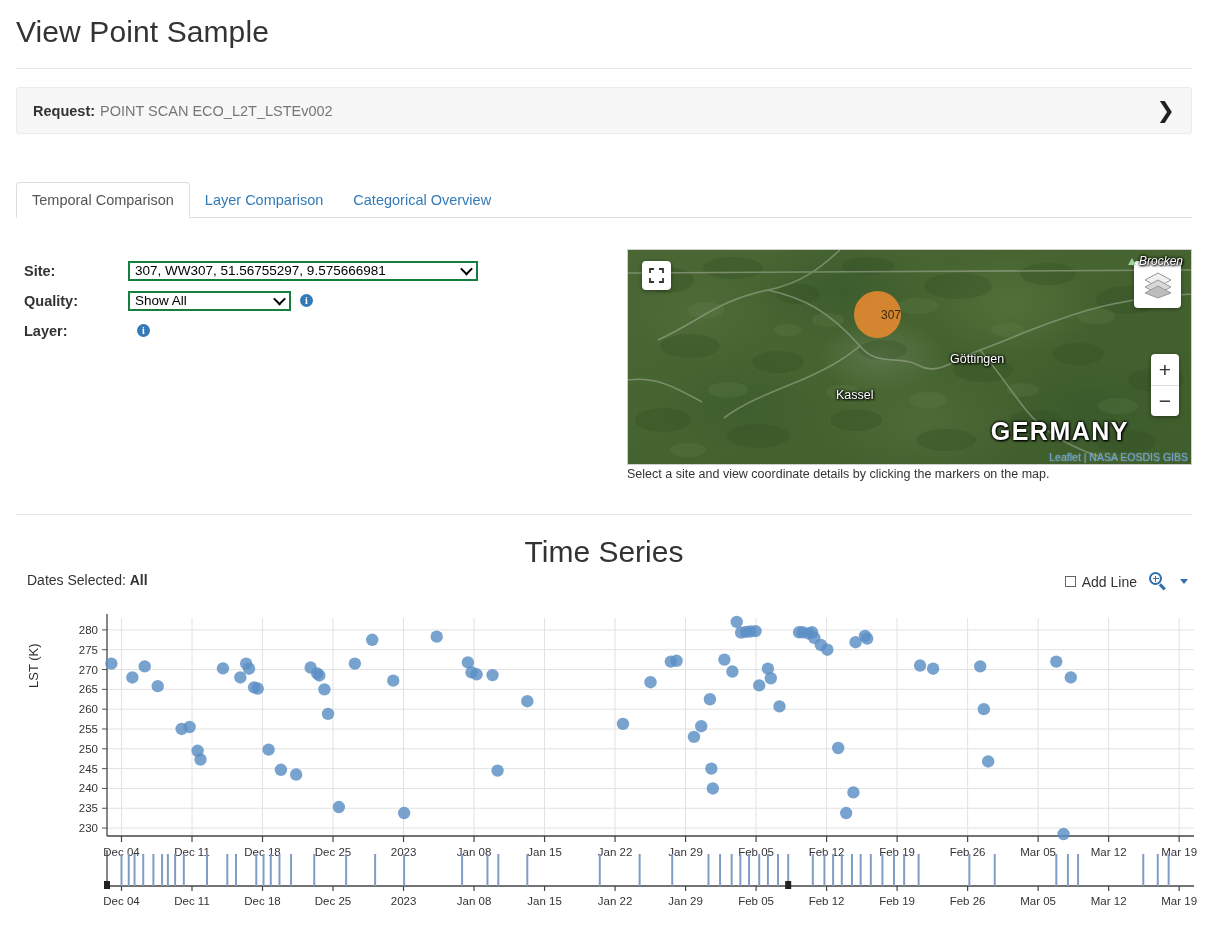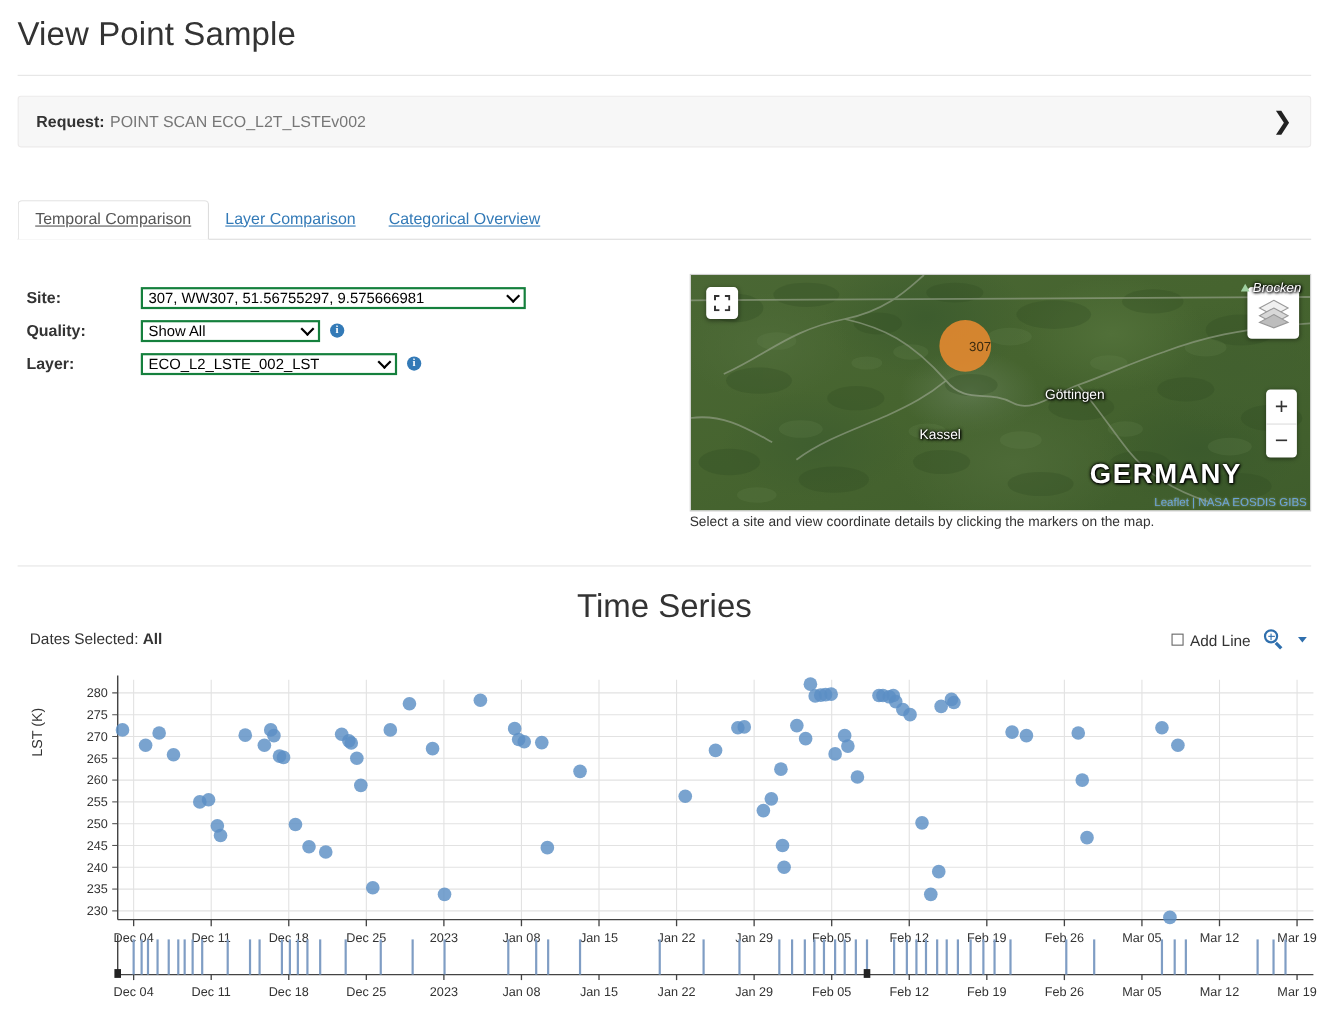--- a/index.html
+++ b/index.html
@@ -36,21 +36,21 @@
     line-height:1; font-family:"DejaVu Sans", sans-serif;
   }
 
   
   .tabs {
     position:absolute; left:16px; top:181px; width:1176px; height:37px;
     border-bottom:1px solid #ddd; display:flex; align-items:flex-end;
   }
   .tab {
     font-size:14.5px; padding:9px 15px 8px 15px; color:#337ab7;
-    cursor:pointer; line-height:1.2;text-decoration:underline;
+    cursor:pointer; line-height:1.2;
   }
   .tab.active {
     color:#555; background:#fff;
     border:1px solid #ddd; border-bottom:1px solid #fff;
     border-radius:4px 4px 0 0; margin-bottom:-1px;
   }
 
   
   .form-area { position:absolute; left:24px; top:260px; width:560px; }
   .form-row { display:flex; align-items:center; height:21px; margin-bottom:9px; }
@@ -233,24 +233,20 @@
     <div class="form-row">
       <span class="form-label">Quality:</span>
       <span class="sel sel-quality">
         <span>Show All</span>
         <span class="caret"></span>
       </span>
       <span class="info-icon">i</span>
     </div>
     <div class="form-row">
       <span class="form-label">Layer:</span>
-      <span class="sel sel-layer">
-        <span>ECO_L2_LSTE_002_LST</span>
-        <span class="caret"></span>
-      </span>
       <span class="info-icon">i</span>
     </div>
   </div>
 
   <div class="map-wrap">
     <div class="map">
       <svg class="map-speckle" width="563" height="214" viewBox="0 0 563 214">
         <g fill="#2f4a22" opacity="0.55">
           <ellipse cx="40" cy="30" rx="26" ry="13"></ellipse>
             <ellipse cx="105" cy="18" rx="30" ry="11"></ellipse>

